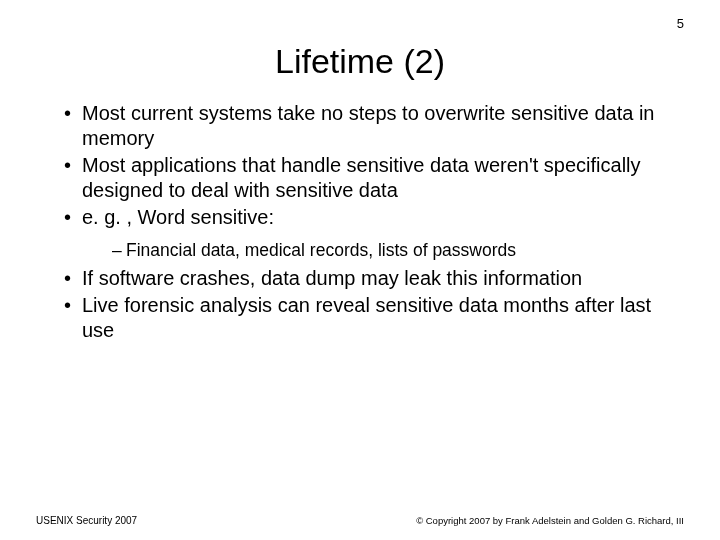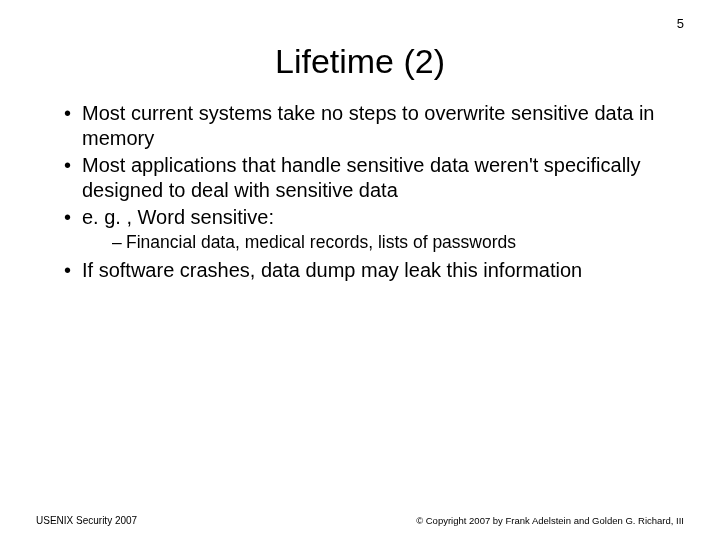--- a/index.html
+++ b/index.html
@@ -3,21 +3,21 @@
 <meta charset="utf-8">
 <style>
   * { margin: 0; padding: 0; box-sizing: border-box; }
   html, body { width: 720px; height: 540px; background: #fff; font-family: Arial, Helvetica, sans-serif; color: #000; }
   .slide { position: relative; width: 720px; height: 540px; padding: 18px 36px 0 36px; }
   .pagenum { position: absolute; top: 16px; right: 36px; font-size: 13px; }
   .title { text-align: center; font-size: 34px; font-weight: 400; margin-top: 24px; margin-bottom: 20px; }
   ul.level1 { list-style: none; padding-left: 28px; }
   ul.level1 > li { position: relative; font-size: 20px; line-height: 1.25; margin-bottom: 2px; padding-left: 18px; }
   ul.level1 > li::before { content: "•"; position: absolute; left: 0; top: 0; }
-  ul.level2 { list-style: none; padding-left: 30px; margin-top: 2px; margin-bottom: 4px; }
+  ul.level2 { list-style: none; padding-left: 30px; margin-top: 10px; margin-bottom: 4px; }
   ul.level2 > li { position: relative; font-size: 17.5px; line-height: 1.25; margin-bottom: 2px; padding-left: 14px; }
   ul.level2 > li::before { content: "–"; position: absolute; left: 0; top: 0; }
   .footer { position: absolute; bottom: 14px; left: 36px; right: 36px; display: flex; justify-content: space-between; align-items: flex-end; }
   .footer-left { font-size: 10px; }
   .footer-right { font-size: 9.5px; }
 </style>
 </head>
 <body>
 
 <div class="slide">
@@ -35,19 +35,22 @@
       <span>e. g. , Word sensitive:</span>
       <ul class="level2">
         <li>
           <span>Financial data, medical records, lists of passwords</span>
         </li>
       </ul>
     </li>
     <li>
       <span>If software crashes, data dump may leak this information</span>
     </li>
+    <li>
+      <span>Live forensic analysis can reveal sensitive data months after last use</span>
+    </li>
   </ul>
 
   <div class="footer">
     <div class="footer-left">USENIX Security 2007</div>
     <div class="footer-right">© Copyright 2007 by Frank Adelstein and Golden G. Richard, III</div>
   </div>
 </div>
 
 </body></html>

